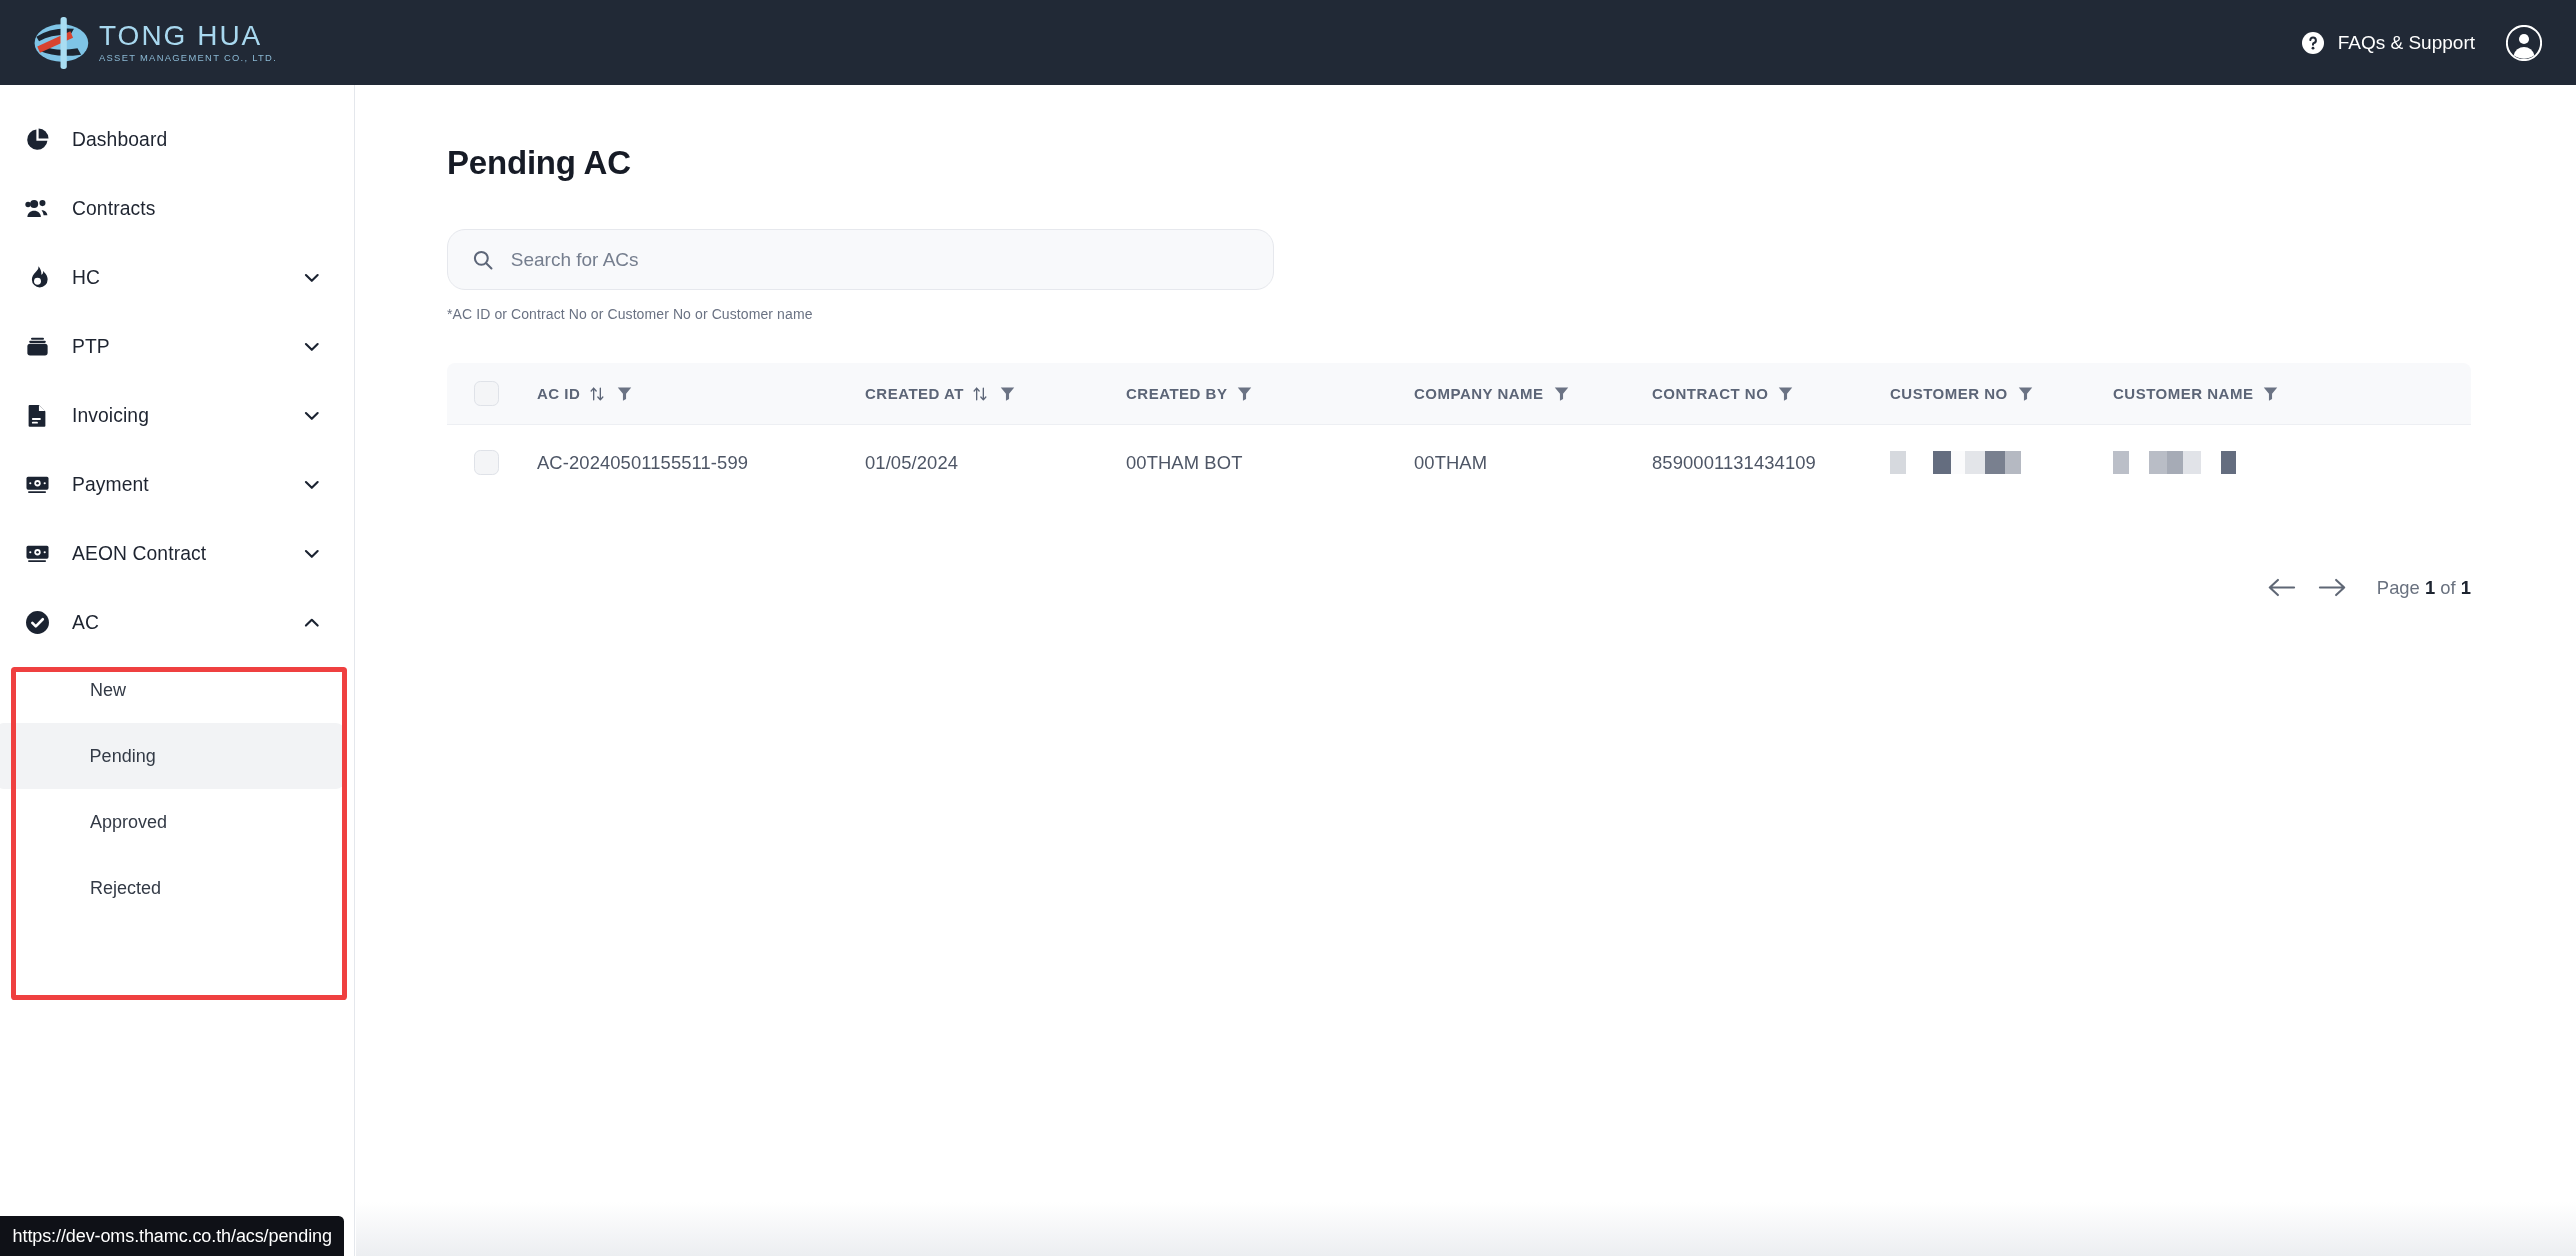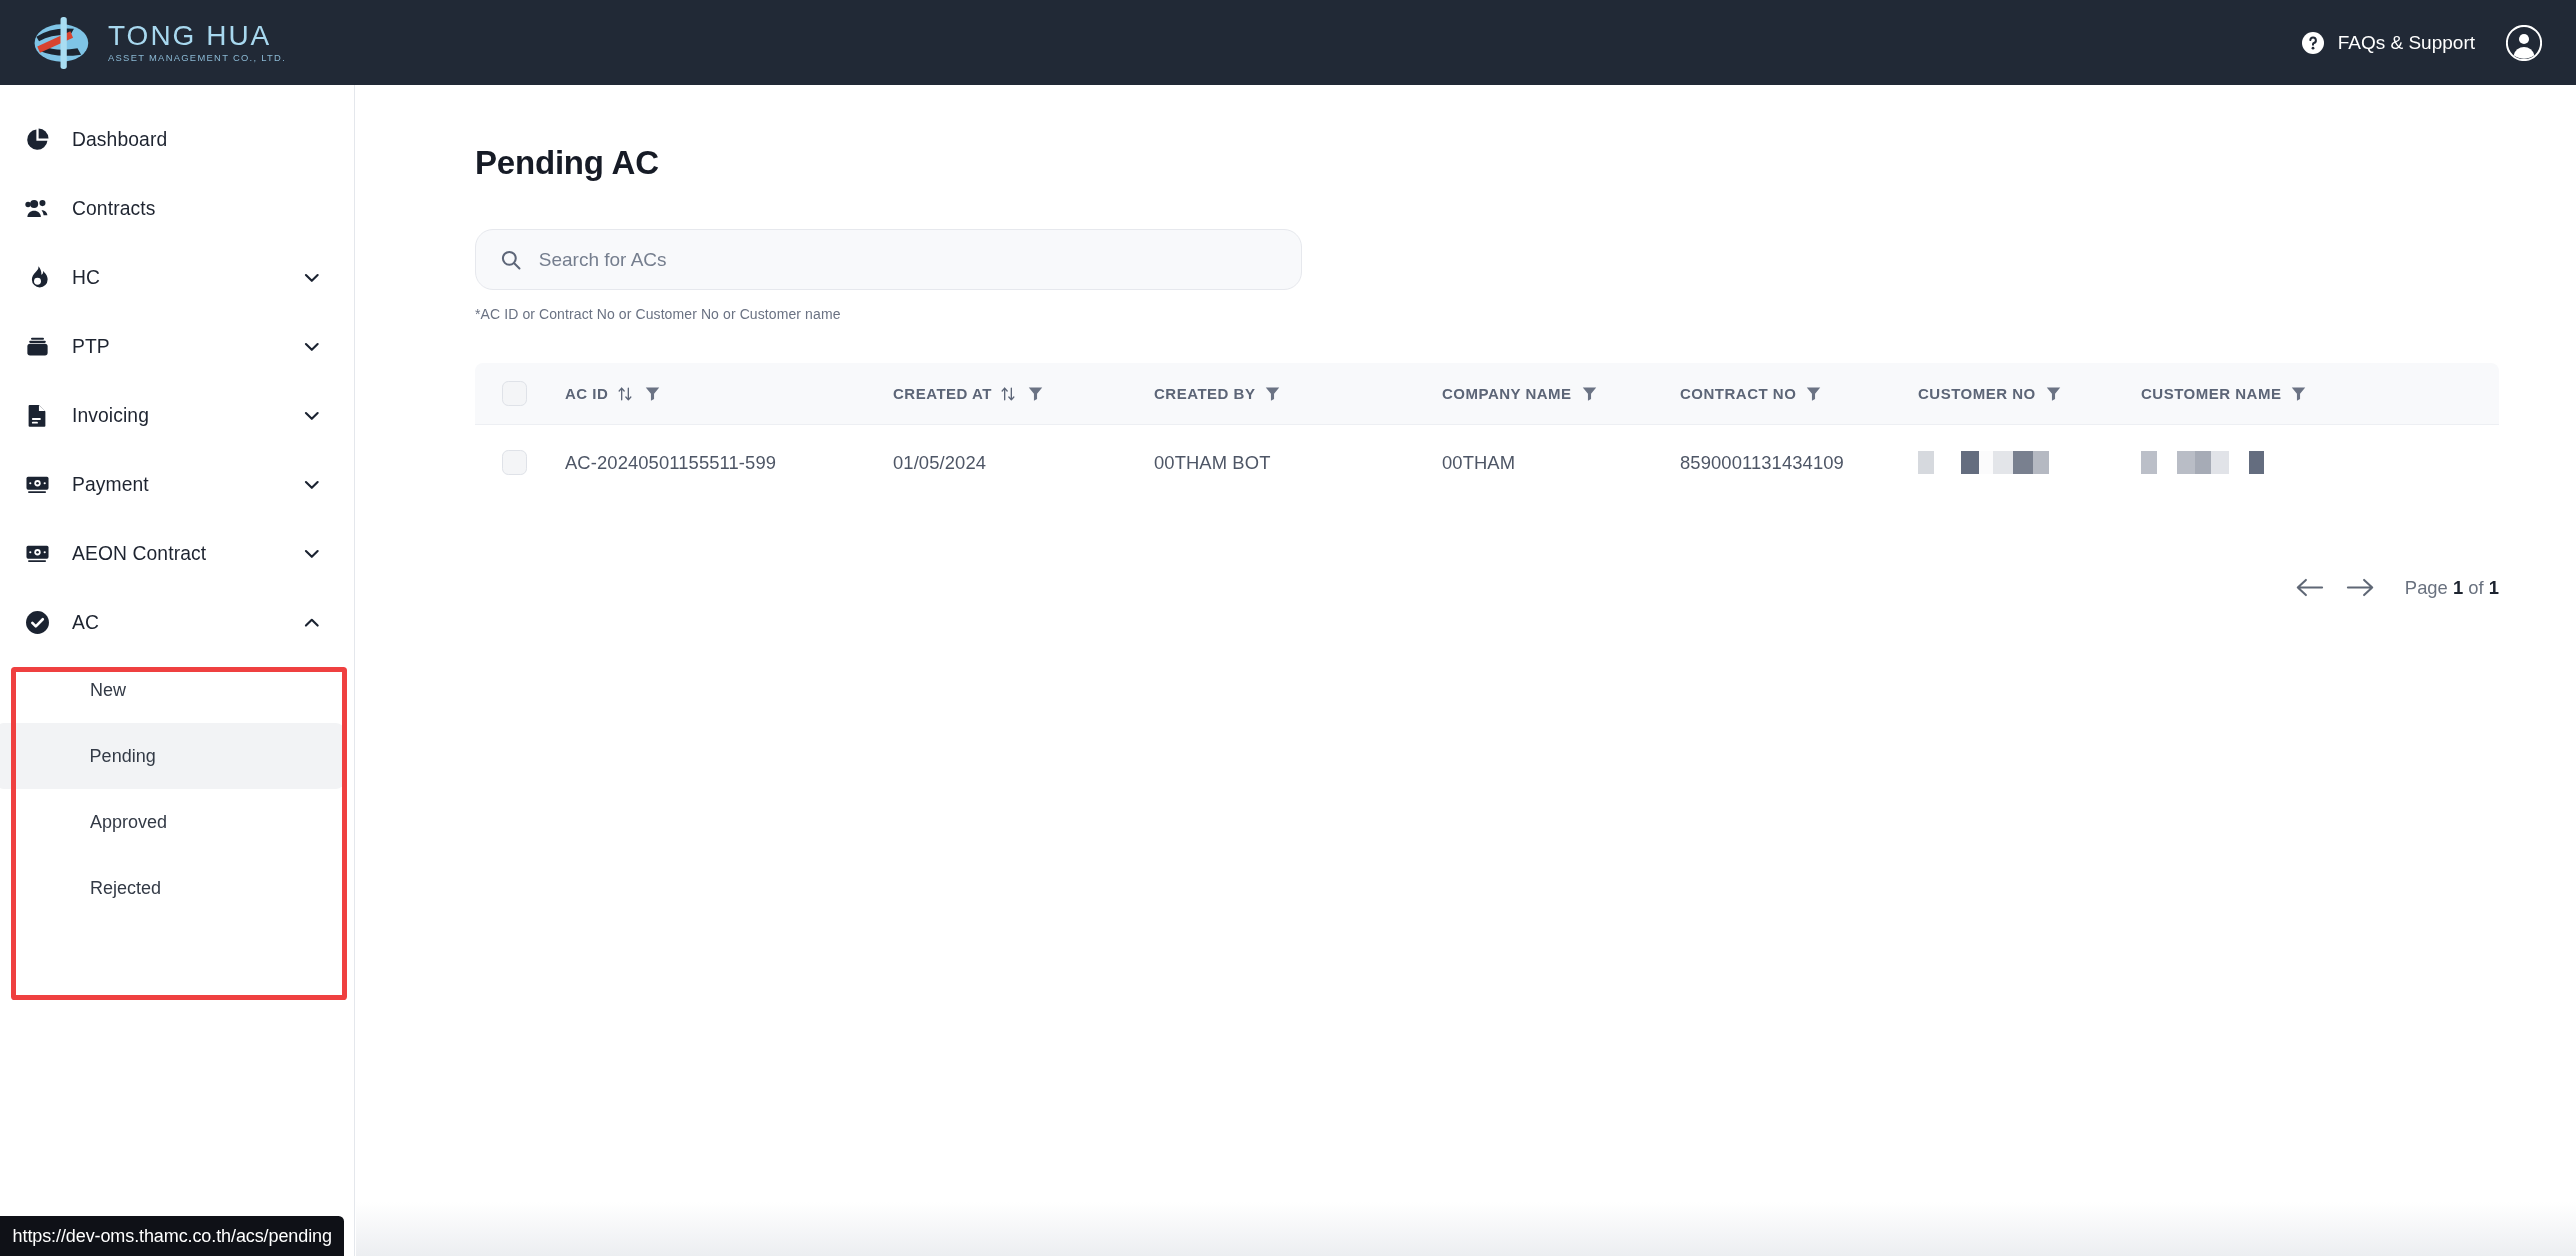--- a/index.html
+++ b/index.html
@@ -12,21 +12,21 @@
 
   
   .topbar {
     position: absolute; top: 0; left: 0;
     width: 2576px; height: 85px;
     background: #212936;
     display: flex; align-items: center;
     justify-content: space-between;
     padding: 0 34px 0 31px;
   }
-  .brand { display: flex; align-items: center; gap: 9px; }
+  .brand { display: flex; align-items: center; gap: 0; }
   .brand-mark { width: 68px; height: 56px; flex: none; }
   .brand-text { display: flex; flex-direction: column; justify-content: center; }
   .brand-title {
     font-size: 28px; font-weight: 400; letter-spacing: 2px;
     color: #a8d8ef; line-height: 1.02;
   }
   .brand-sub {
     font-size: 9.4px; letter-spacing: 1.3px;
     color: #8bb9d4; margin-top: 2px;
   }
@@ -84,21 +84,21 @@
     border-radius: 3.6px;
     pointer-events: none;
     z-index: 20;
   }
 
   
   .main {
     position: absolute; top: 85px; left: 356px;
     width: 2220px; height: 1171px;
     background: #ffffff;
-    padding: 59px 99px 0 119px;
+    padding: 59px 99px 0 91px;
   }
   .page-title {
     font-size: 33px; font-weight: bold;
     color: #161b26; letter-spacing: -0.2px;
   }
 
   .search-wrap { margin-top: 47px; }
   .search-box {
     width: 827px; height: 61px;
     background: #f8f9fb;

